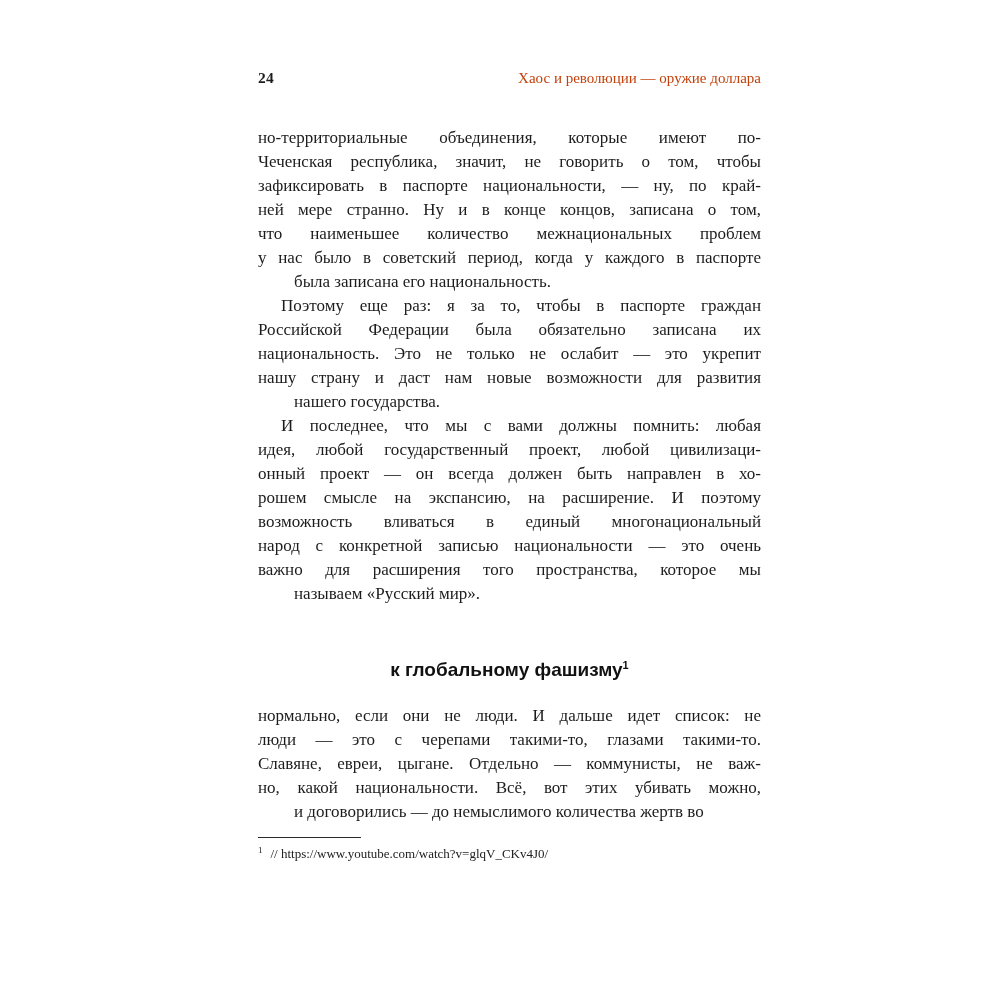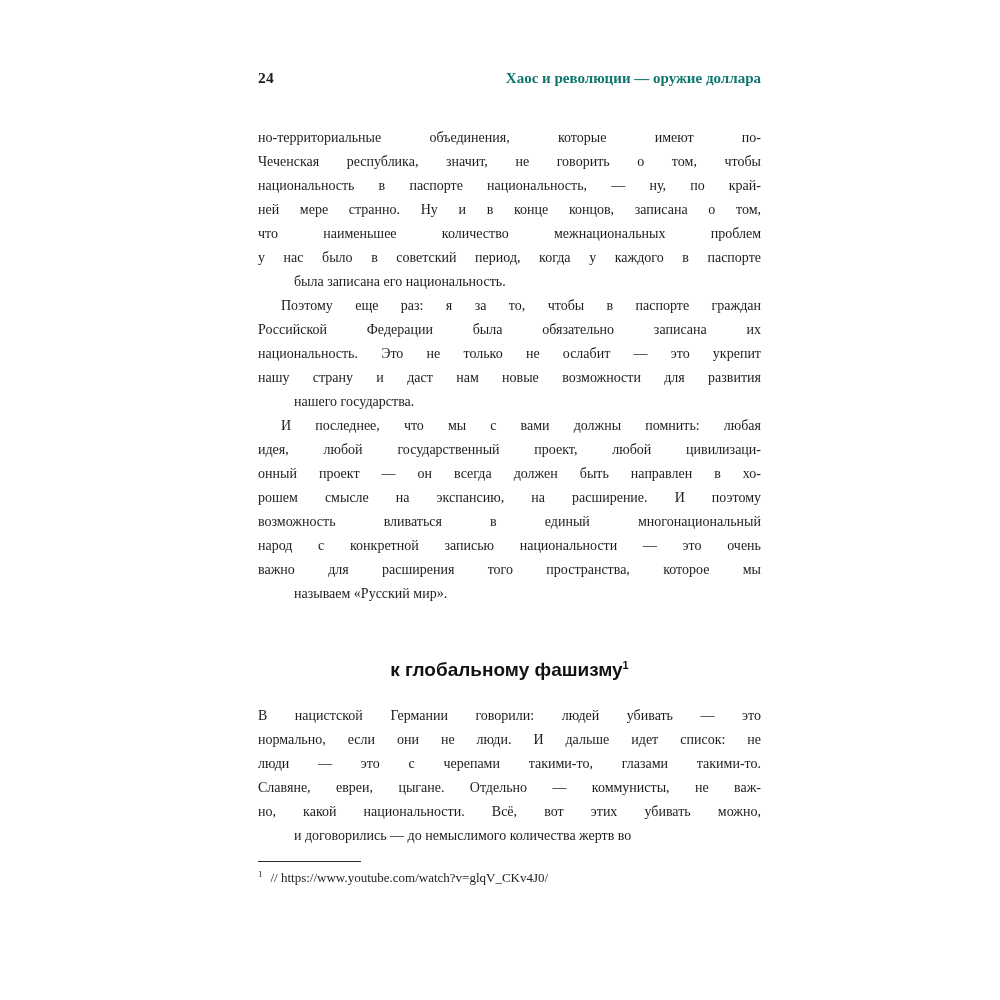--- a/index.html
+++ b/index.html
@@ -24,35 +24,35 @@
     display: flex;
     justify-content: space-between;
     align-items: baseline;
     font-size: 15.5px;
   }
   .page-number {
     font-weight: bold;
     letter-spacing: 0.3px;
   }
   .running-title {
-    font-weight: bold;
+    font-weight: normal;
     font-size: 15px;
-    color: #0f766e;
+    color: #c2410c;
   }
   .text-block {
     position: absolute;
     top: 126px;
     left: 258px;
     width: 503px;
   }
   .para {
     margin: 0;
   }
   .line {
-    font-size: 14px;
+    font-size: 17px;
     line-height: 24px;
     height: 24px;
     text-align: justify;
     text-align-last: justify;
     white-space: normal;
     overflow: hidden;
   }
   .line.last {
     text-align-last: left;
     margin-left: 36px;
@@ -101,21 +101,21 @@
     <span class="page-number">24</span>
     <span class="running-title">Хаос и революции — оружие доллара</span>
   </header>
 
   <main class="text-block">
 
     <div id="paragraphs-top">
         <div class="para">
           <div class="line">но-территориальные объединения, которые имеют по-</div>
           <div class="line">Чеченская республика, значит, не говорить о том, чтобы</div>
-          <div class="line">национальность в паспорте национальность, — ну, по край-</div>
+          <div class="line">зафиксировать в паспорте национальности, — ну, по край-</div>
           <div class="line">ней мере странно. Ну и в конце концов, записана о том,</div>
           <div class="line">что наименьшее количество межнациональных проблем</div>
           <div class="line">у нас было в советский период, когда у каждого в паспорте</div>
           <div class="line last">была записана его национальность.</div>
         </div>
         <div class="para">
           <div class="line indent">Поэтому еще раз: я за то, чтобы в паспорте граждан</div>
           <div class="line">Российской Федерации была обязательно записана их</div>
           <div class="line">национальность. Это не только не ослабит — это укрепит</div>
           <div class="line">нашу страну и даст нам новые возможности для развития</div>
@@ -133,21 +133,20 @@
         </div>
       </div>
 
     <h2 class="section-heading">
       <br>
       <span>к глобальному фашизму</span><sup>1</sup>
     </h2>
 
     <div id="paragraphs-bottom">
         <div class="para">
-          <div class="line">В нацистской Германии говорили: людей убивать — это</div>
           <div class="line">нормально, если они не люди. И дальше идет список: не</div>
           <div class="line">люди — это с черепами такими-то, глазами такими-то.</div>
           <div class="line">Славяне, евреи, цыгане. Отдельно — коммунисты, не важ-</div>
           <div class="line">но, какой национальности. Всё, вот этих убивать можно,</div>
           <div class="line last">и договорились — до немыслимого количества жертв во</div>
         </div>
       </div>
 
     <div class="footnote-area">
       <div class="footnote-rule"></div>

